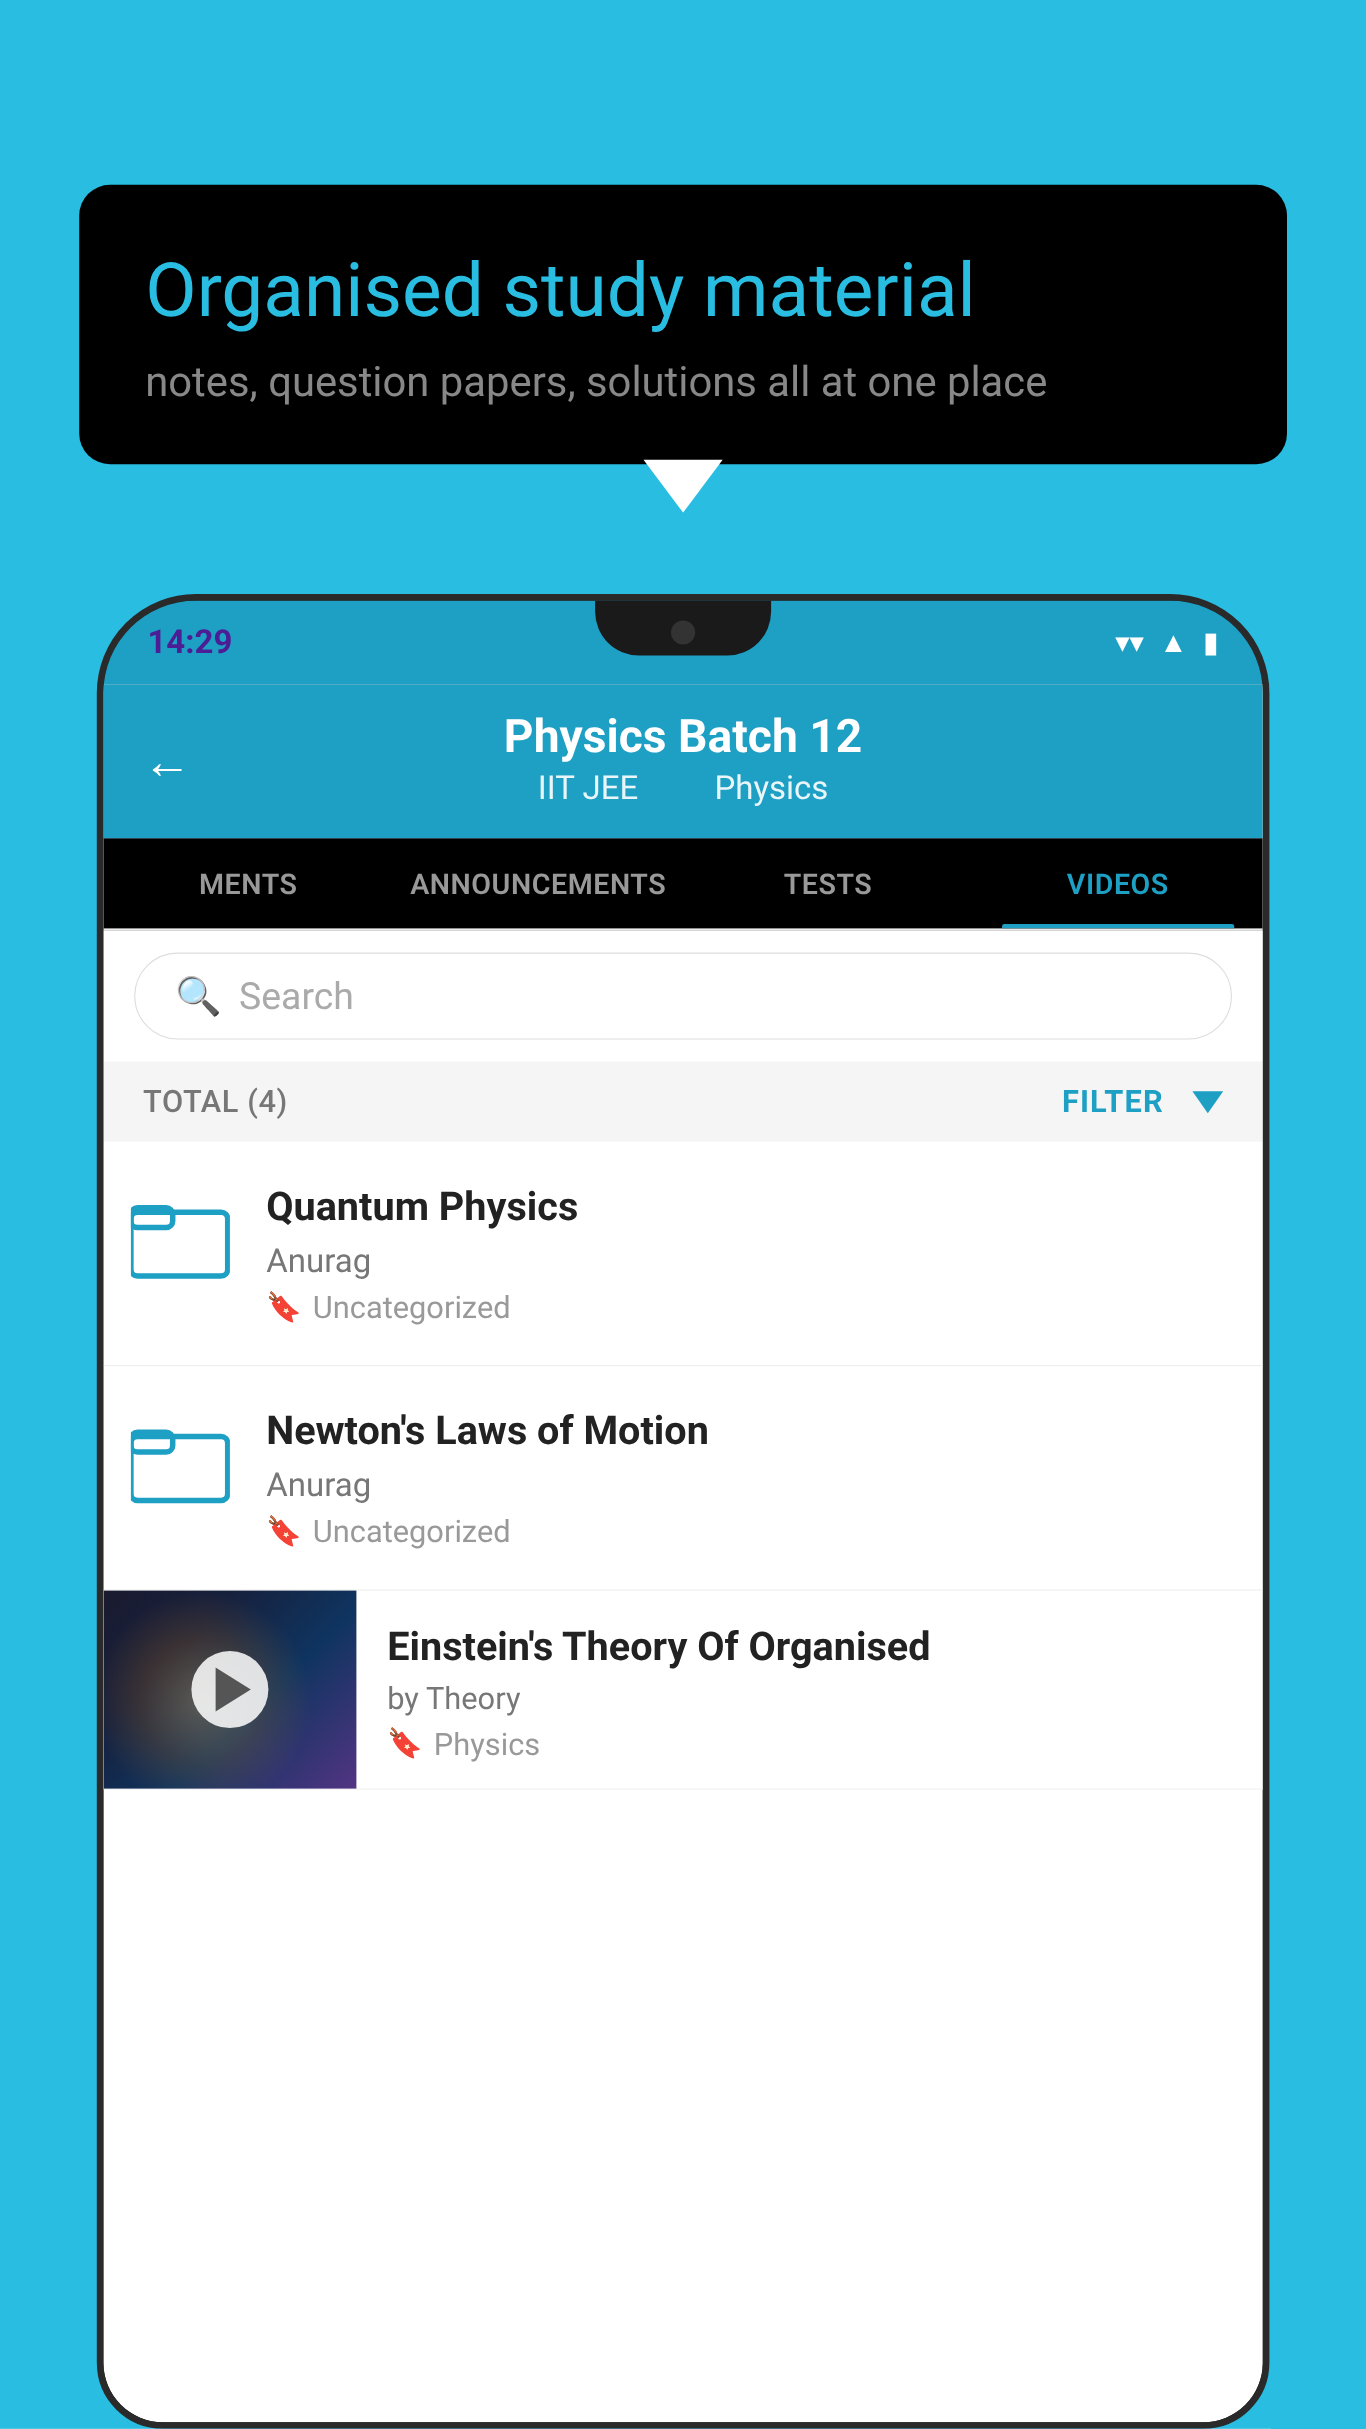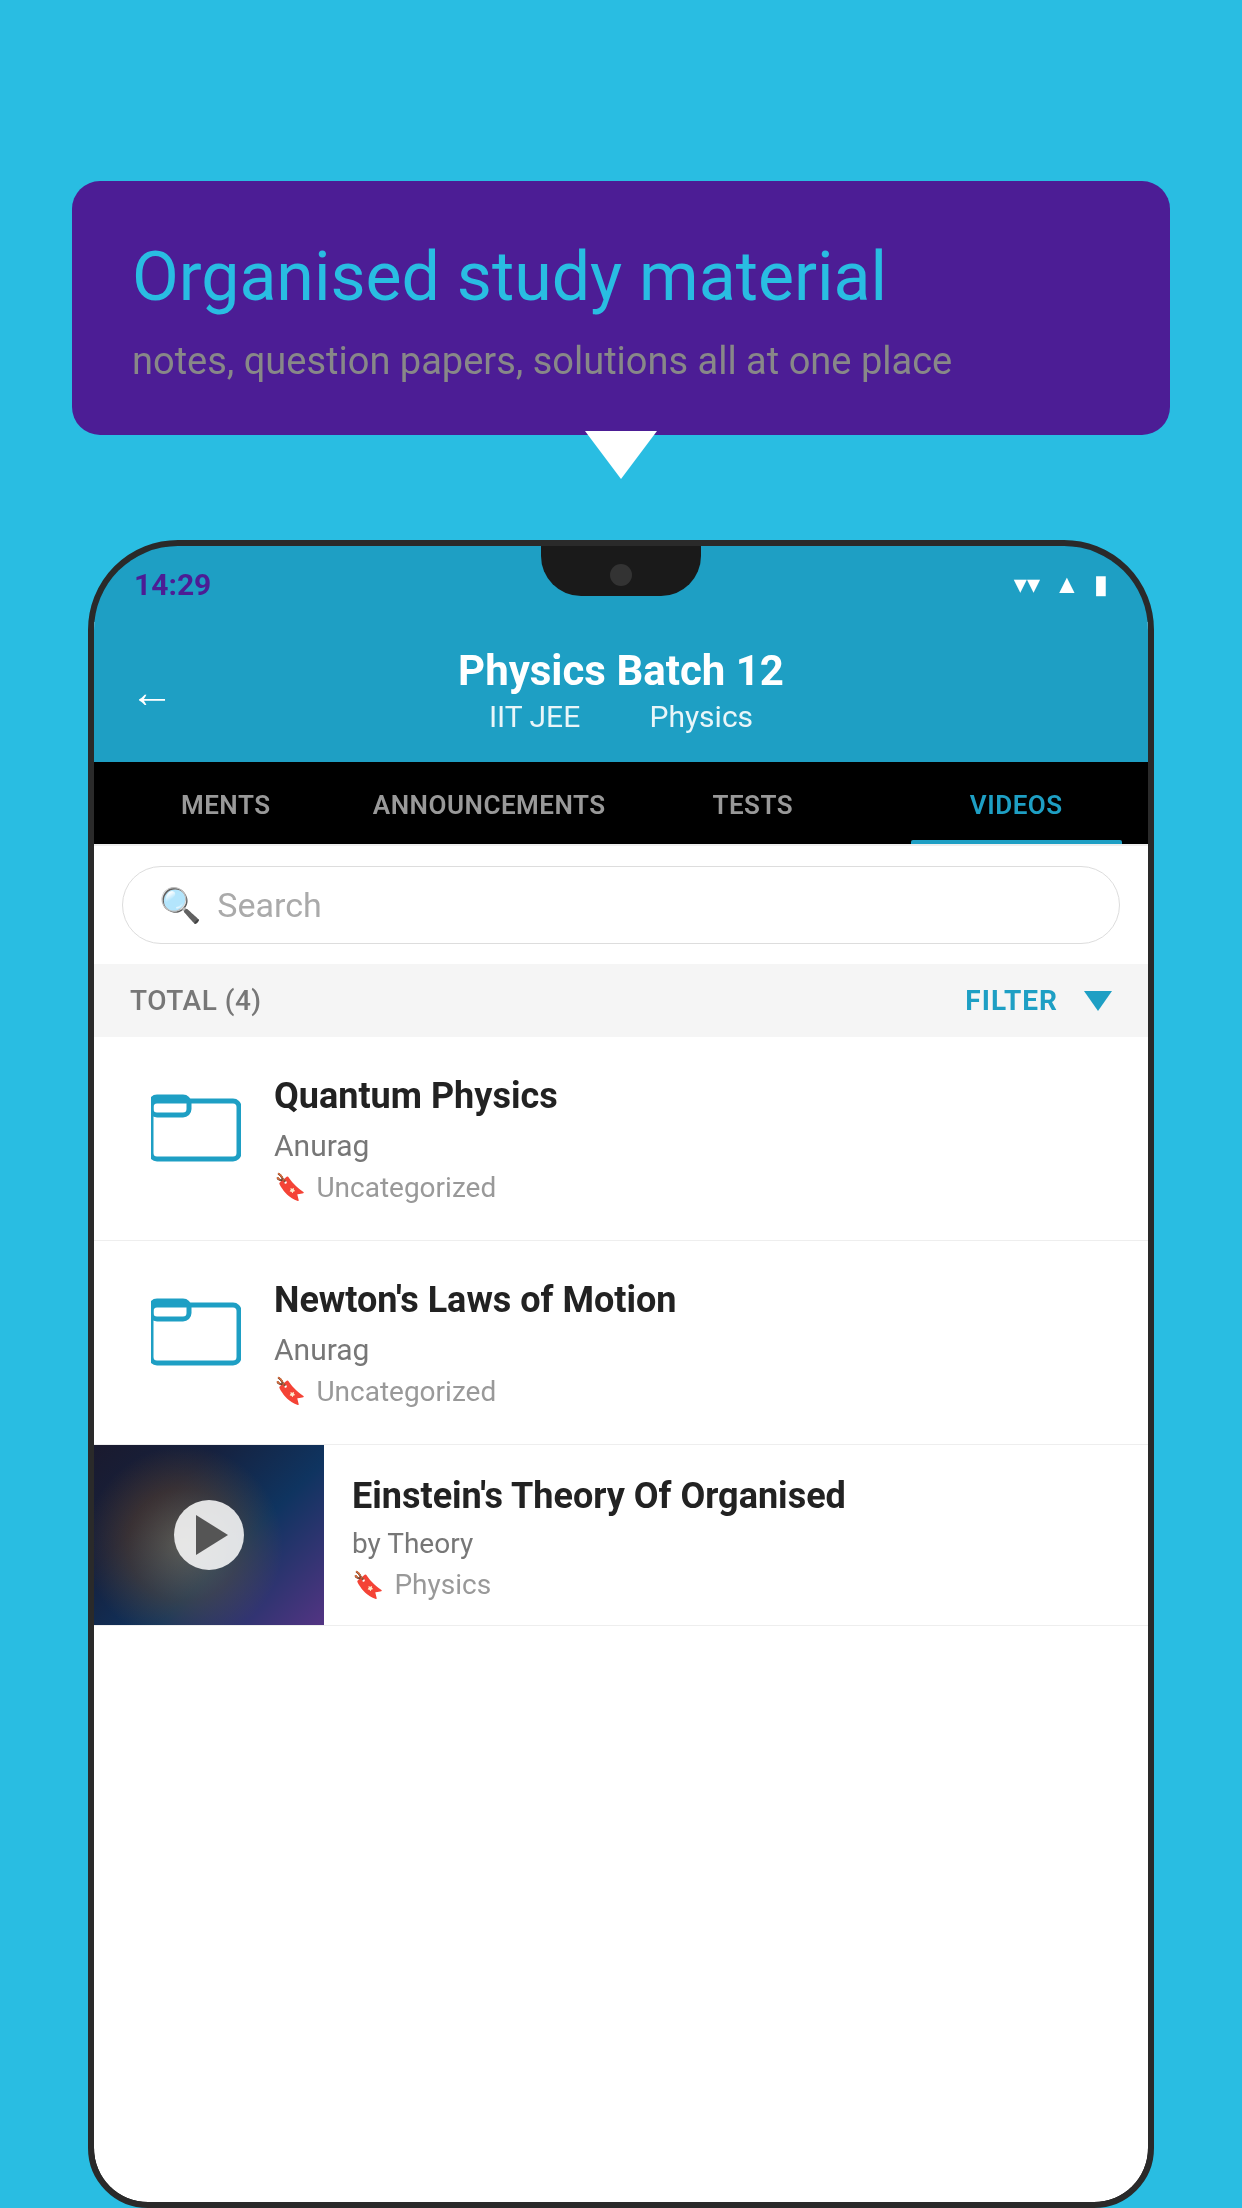--- a/index.html
+++ b/index.html
@@ -12,24 +12,23 @@
       overflow: hidden;
       position: relative;
     }
 
     
     .speech-bubble {
       position: absolute;
       top: 168px;
       left: 72px;
       right: 72px;
-      background: #4c1d95;
+      background: #000000;
       border-radius: 28px;
       padding: 56px 54px 52px 60px;
-      margin-top: 13px;
     }
     .speech-bubble::after {
       content: '';
       position: absolute;
       bottom: -44px;
       left: 50%;
       transform: translateX(-50%);
       width: 0;
       height: 0;
       border-left: 36px solid transparent;
@@ -249,21 +248,21 @@
     
     .content-area {
       background: white;
       overflow: hidden;
     }
 
     
     .video-item {
       display: flex;
       align-items: flex-start;
-      padding: 36px 52px;
+      padding: 36px 20px;
       border-bottom: 1.5px solid #eee;
       gap: 28px;
       cursor: pointer;
     }
 
     .video-icon-container {
       width: 100px;
       height: 100px;
       flex-shrink: 0;
       display: flex;

